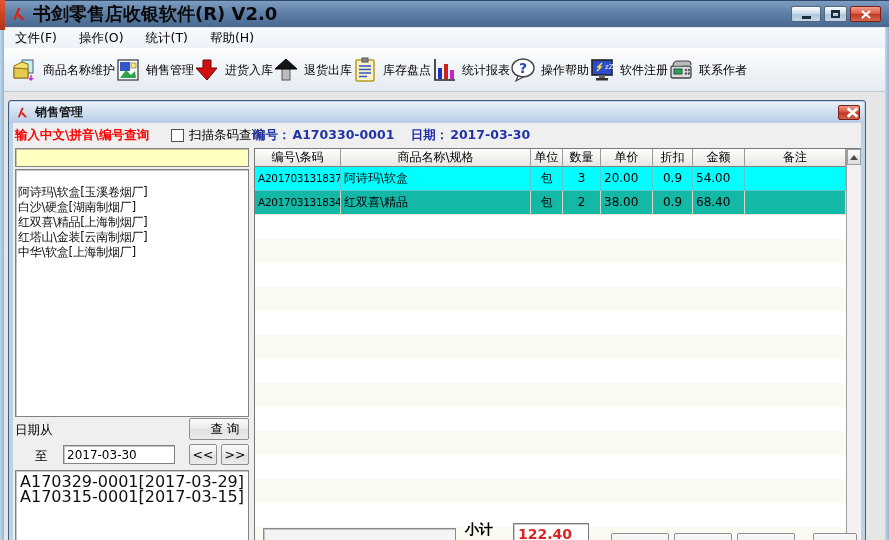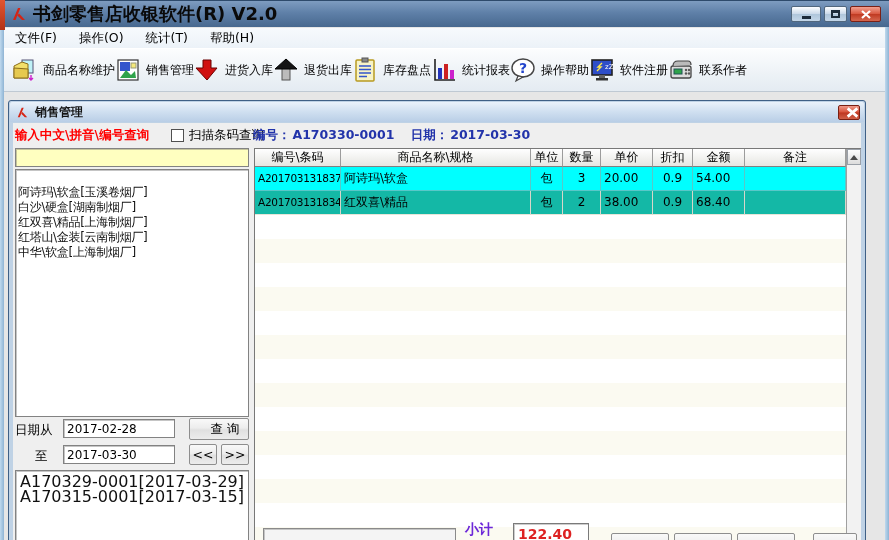--- a/index.html
+++ b/index.html
@@ -107,21 +107,21 @@
     display:flex; align-items:center; justify-content:center; }
   .sbtn.up { top:0; } .sbtn.down { bottom:0; }
   .tri-up { width:0; height:0; border-left:4px solid transparent; border-right:4px solid transparent;
     border-bottom:5px solid #4A4A4A; }
   .tri-down { width:0; height:0; border-left:4px solid transparent; border-right:4px solid transparent;
     border-top:5px solid #4A4A4A; }
 
   
   .foot-box { position:absolute; left:250px; top:405px; width:193px; height:40px;
     background:#F4F4F4; border:1px solid #8A8A8A; box-shadow:inset 1px 1px 0 rgba(90,90,90,.3); }
-  .subtotal-label { position:absolute; left:452px; top:398px; font-size:14px; font-weight:700; color:#6d28d9; }
+  .subtotal-label { position:absolute; left:452px; top:398px; font-size:14px; font-weight:700; color:#000000; }
   .subtotal-box { position:absolute; left:500px; top:400px; width:76px; height:26px;
     background:#FFF; border:1px solid #7A7A7A; box-shadow:inset 1px 1px 0 rgba(90,90,90,.3);
     font-size:14px; font-weight:700; color:#DD2222; padding:2px 4px; }
   .foot-btn { position:absolute; top:410px; width:58px; height:26px; }
   .foot-btn.b1 { left:598px; } .foot-btn.b2 { left:661px; } .foot-btn.b3 { left:724px; }
   .foot-btn.b4 { left:800px; width:44px; }
 </style>
 </head>
 <body>
 
@@ -267,21 +267,20 @@
       <input class="search-input" value="" style="">
       <div class="product-list sunken">
         <div class="list-row">阿诗玛\软盒[玉溪卷烟厂]</div>
         <div class="list-row">白沙\硬盒[湖南制烟厂]</div>
         <div class="list-row">红双喜\精品[上海制烟厂]</div>
         <div class="list-row">红塔山\金装[云南制烟厂]</div>
         <div class="list-row">中华\软盒[上海制烟厂]</div>
       </div>
 
       <span class="fld-label" style="left:2px; top:299px;">日期从</span>
-      <input class="date-input" style="left: 50px; top: 296px;" value="2017-02-28">
       <div class="btn" style="left:176px; top:295px; width:60px; height:22px;padding-left:12px;">查  询</div>
 
       <span class="fld-label" style="left:22px; top:325px;">至</span>
       <input class="date-input" style="left: 50px; top: 322px;" value="2017-03-30">
       <div class="btn" style="left:176px; top:321px; width:28px; height:21px;">&lt;&lt;</div>
       <div class="btn" style="left:208px; top:321px; width:28px; height:21px;">&gt;&gt;</div>
 
       <div class="receipt-list sunken">
         <div class="list-row">A170329-0001[2017-03-29]</div>
         <div class="list-row">A170315-0001[2017-03-15]</div>

